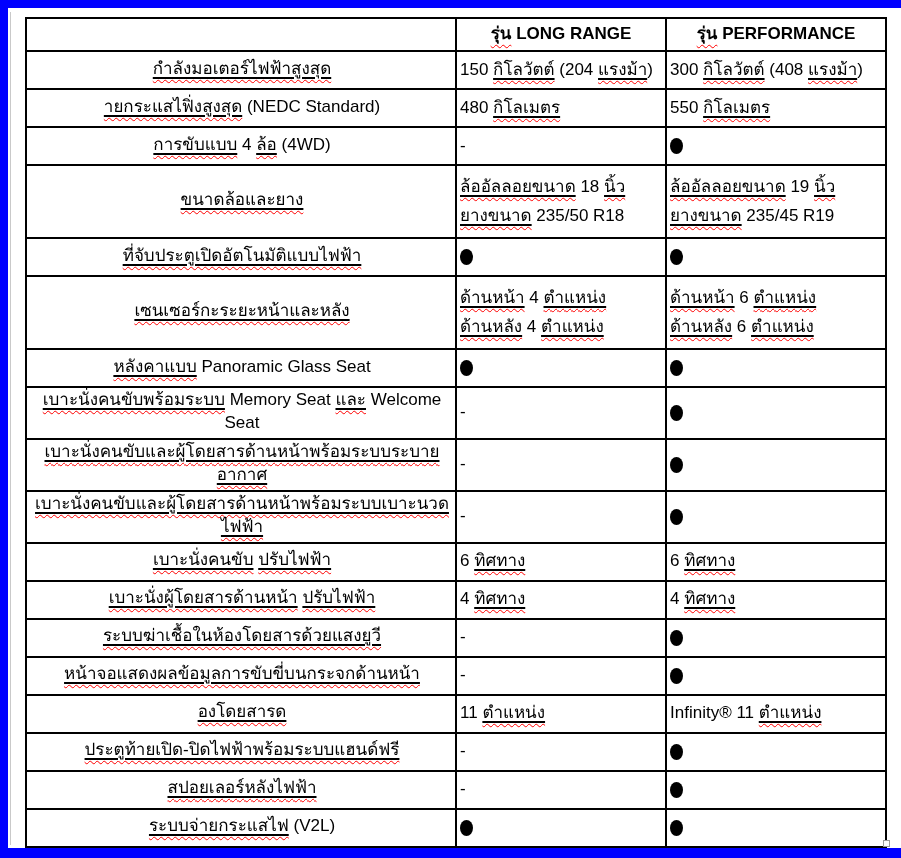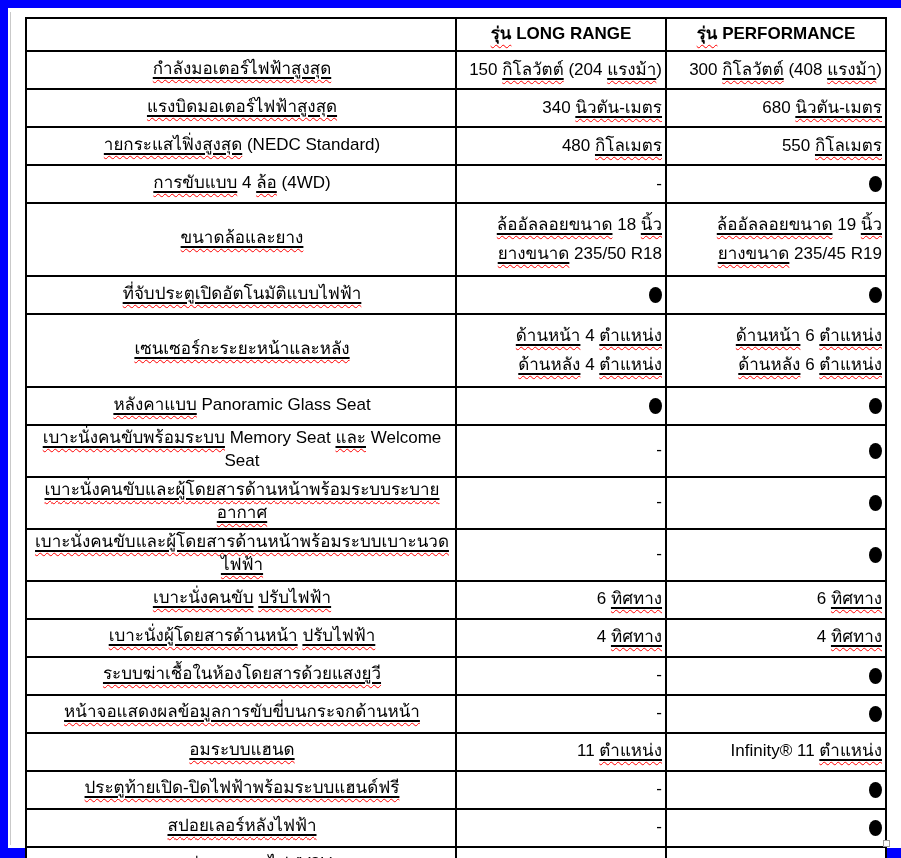--- a/index.html
+++ b/index.html
@@ -27,21 +27,21 @@
     padding:0;
     font-size:17px;
     line-height:1.35;
     vertical-align:middle;
     overflow:hidden;
   }
   th{font-weight:bold;height:31px;text-align:center;}
   tr.single td{height:32px;}
   tr.double td{height:67px;}
   td.label{text-align:center;padding:1px 4px 3px 6px;}
-  td.value{text-align:right;padding:0 3px;}
+  td.value{text-align:left;padding:0 3px;}
   .line{display:block;}
   tr.double .line{margin:6px 0;}
   
   .u{
     text-decoration:underline;
     text-decoration-color:#000;
     text-decoration-thickness:1.5px;
     text-underline-offset:3px;
   }
   
@@ -92,31 +92,20 @@
           </td>
           <td class="value">
             <div class="line"><span>150 </span><span class="u"><span class="sq">กิโลวัตต์</span></span><span> (204 </span><span class="u"><span class="sq">แรงม้า</span></span><span>)</span></div>
           </td>
           <td class="value">
             <div class="line"><span>300 </span><span class="u"><span class="sq">กิโลวัตต์</span></span><span> (408 </span><span class="u"><span class="sq">แรงม้า</span></span><span>)</span></div>
           </td>
         </tr>
         <tr class="single">
           <td class="label">
-            <div class="line"><span class="u"><span class="sq">แรงบิดมอเตอร์ไฟฟ้าสูงสุด</span></span></div>
-          </td>
-          <td class="value">
-            <div class="line"><span>340 </span><span class="u"><span class="sq">นิวตัน-เมตร</span></span></div>
-          </td>
-          <td class="value">
-            <div class="line"><span>680 </span><span class="u"><span class="sq">นิวตัน-เมตร</span></span></div>
-          </td>
-        </tr>
-        <tr class="single">
-          <td class="label">
             <div class="line"><span class="u"><span class="sq">ายกระแสไฟิ่งสูงสุด</span></span><span> (NEDC Standard)</span></div>
           </td>
           <td class="value">
             <div class="line"><span>480 </span><span class="u"><span class="sq">กิโลเมตร</span></span></div>
           </td>
           <td class="value">
             <div class="line"><span>550 </span><span class="u"><span class="sq">กิโลเมตร</span></span></div>
           </td>
         </tr>
         <tr class="single">
@@ -250,21 +239,21 @@
           </td>
           <td class="value">
             <div class="line"><span>-</span></div>
           </td>
           <td class="value">
             <div class="line"><span class="dot"></span></div>
           </td>
         </tr>
         <tr class="single">
           <td class="label">
-            <div class="line"><span class="u"><span class="sq">อมระบบแฮนด</span></span></div>
+            <div class="line"><span class="u"><span class="sq">องโดยสารด</span></span></div>
           </td>
           <td class="value">
             <div class="line"><span>11 </span><span class="u"><span class="sq">ตำแหน่ง</span></span></div>
           </td>
           <td class="value">
             <div class="line"><span>Infinity® 11 </span><span class="u"><span class="sq">ตำแหน่ง</span></span></div>
           </td>
         </tr>
         <tr class="single">
           <td class="label">

